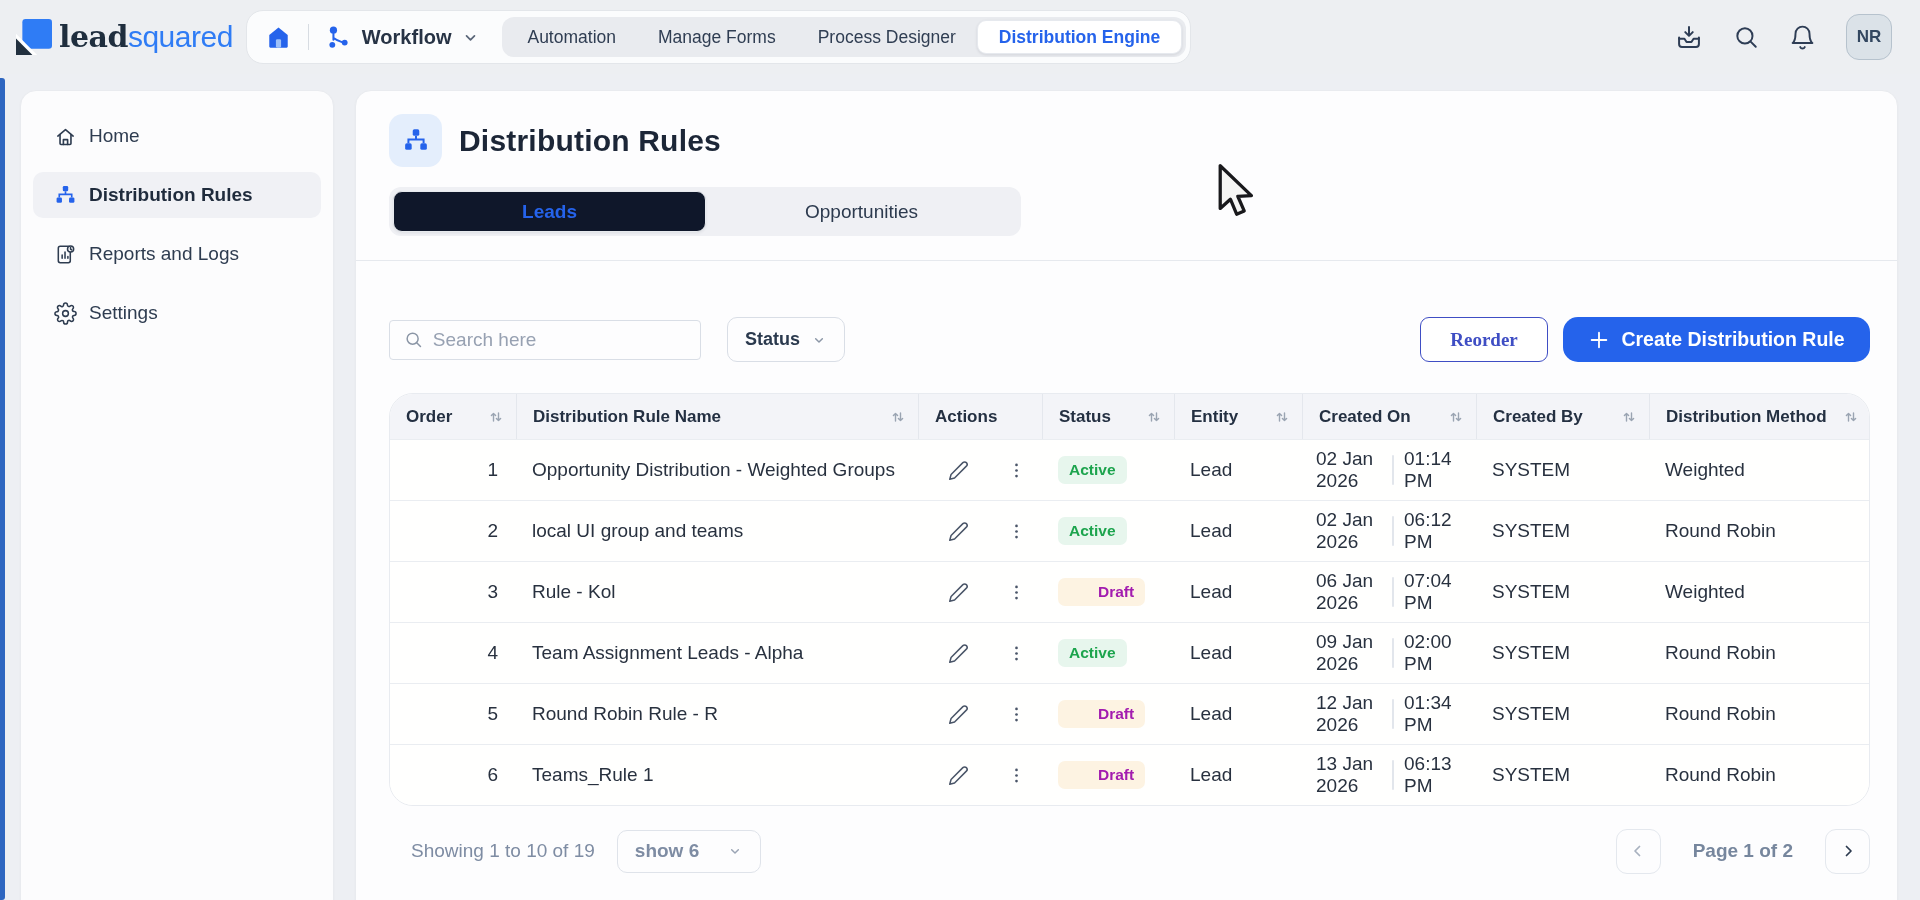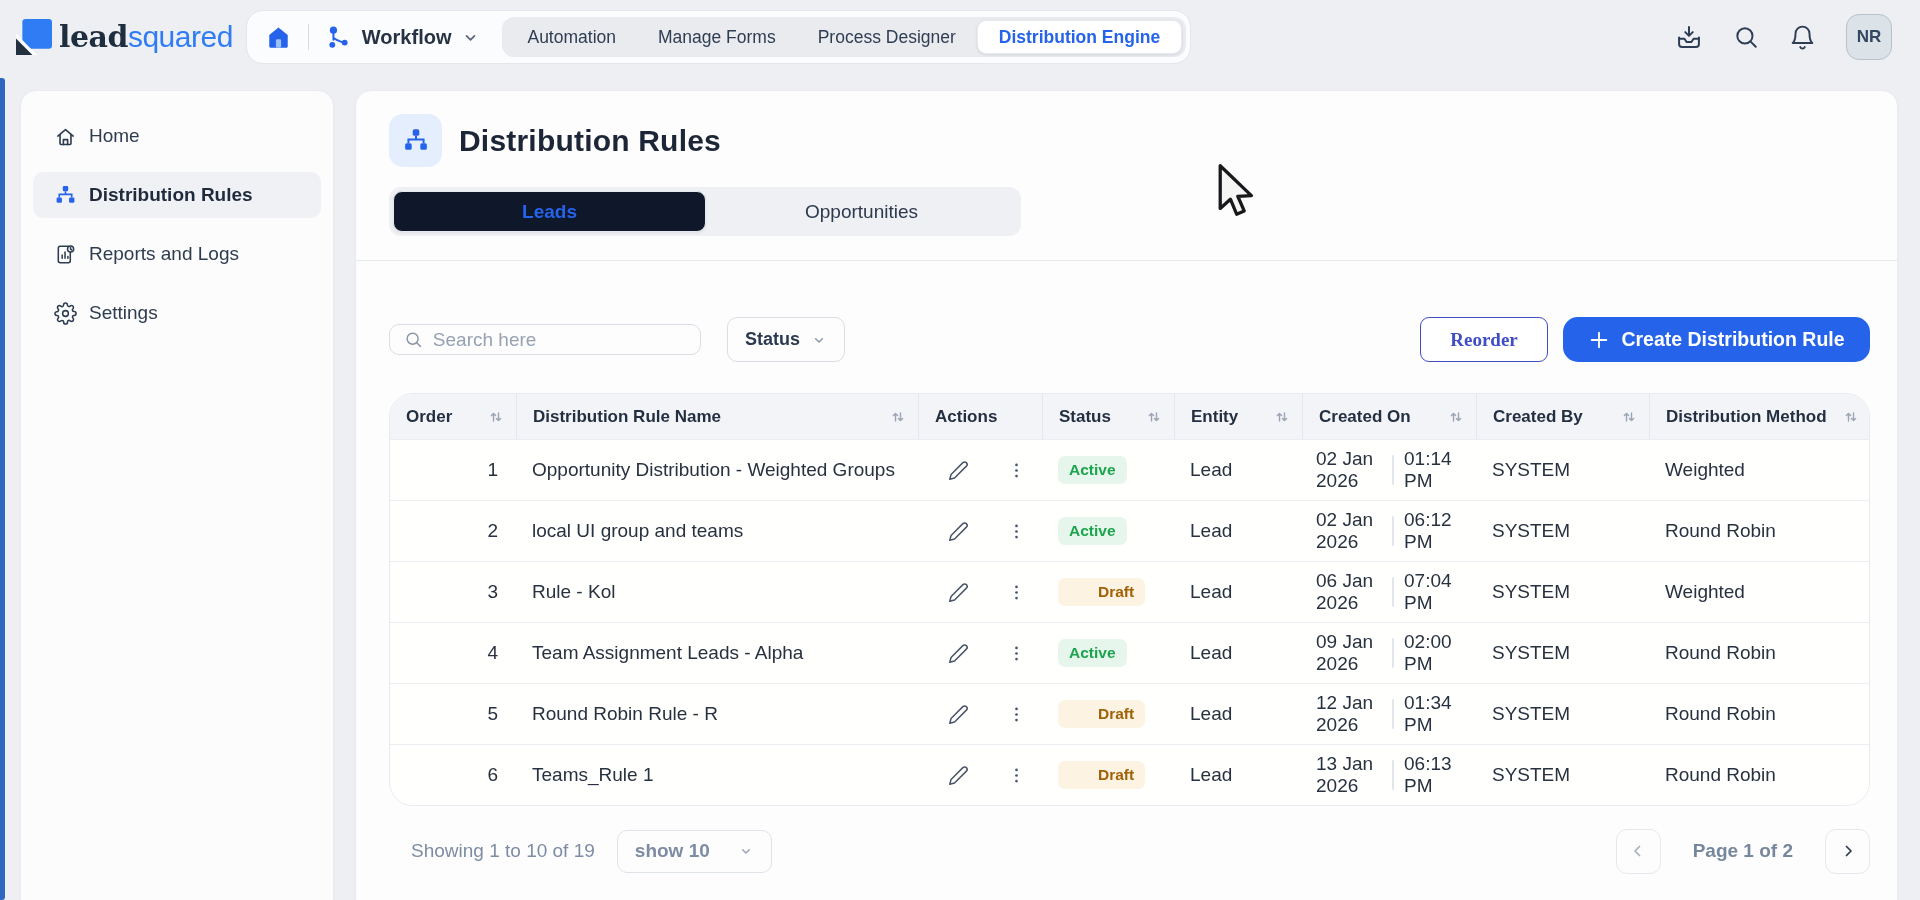--- a/index.html
+++ b/index.html
@@ -36,41 +36,41 @@
   .page-head { position:absolute; left:33px; top:23px; display:flex; align-items:center; gap:17px; }
   .head-tile { width:53px; height:53px; border-radius:14px; background:#e4eefc; display:grid; place-items:center; }
   .page-title { font-size:30px; font-weight:700; color:#1c2637; letter-spacing:.2px; }
   .entity-tabs { position:absolute; left:33px; top:96px; width:632px; height:49px; background:#eff0f4; border-radius:12px; display:flex; padding:4px; }
   .etab { flex:1; display:grid; place-items:center; font-size:19px; font-weight:500; color:#2c3a4e; border-radius:9px; cursor:pointer; background:none; border:none; font-family:inherit; }
   .etab.active { background:#0f172a; color:#2563eb; font-weight:600; border:1px solid #e7eaee; box-shadow:0 1px 3px rgba(16,24,40,.08); }
   .hdiv { position:absolute; top:169px; left:0; width:100%; height:1px; background:#e6e9ee; }
 
   
   .toolbar { position:absolute; left:33px; top:226px; width:1481px; height:45px; display:flex; align-items:center; }
-  .search { width:312px; height:31px; display:flex; align-items:center; gap:10px; padding:0 14px; border:1px solid #d9dee6; border-radius:10px; background:#fdfdfe; }
+  .search { width:312px; height:40px; display:flex; align-items:center; gap:10px; padding:0 14px; border:1px solid #d9dee6; border-radius:4px; background:#fdfdfe; }
   .search input { border:none; outline:none; background:transparent; font-size:19px; color:#2b3a4e; width:100%; font-family:inherit; }
   .search input::placeholder { color:#97a1b2; }
   .status-btn { margin-left:26px; height:45px; display:flex; align-items:center; gap:11px; padding:0 17px; border:1px solid #d9dee6; border-radius:10px; background:#fdfdfe; font-size:18px; font-weight:600; color:#2b3a4e; cursor:pointer; font-family:inherit; }
   .reorder-btn { margin-left:auto; width:128px; height:45px; border:1.5px solid #3f4ec4; color:#3f4ec4; background:#ffffff; border-radius:9px; font-size:19px; font-weight:600; cursor:pointer; font-family:Liberation Serif, serif; }
   .create-btn { margin-left:15px; width:307px; height:45px; background:#2563eb; color:#ffffff; border:none; border-radius:15px; font-size:19.5px; font-weight:600; display:flex; align-items:center; justify-content:center; gap:11px; cursor:pointer; font-family:inherit; }
 
   
   .table { position:absolute; left:33px; top:302px; width:1481px; border:1px solid #e8ebf0; border-radius:24px; overflow:hidden; background:#fffffe; }
   .thead, .trow { display:grid; grid-template-columns:126px 402px 124px 132px 128px 174px 173px 222px; }
   .thead { height:45px; background:#f3f4f8; }
   .th { display:flex; align-items:center; justify-content:space-between; padding:0 13px 0 16px; font-size:17px; font-weight:600; color:#243042; border-left:1px solid #e4e7ed; cursor:pointer; }
   .th:first-child { border-left:none; }
   .trow { height:61px; align-items:center; border-top:1px solid #eaedf1; font-size:19px; color:#28313f; background:#fffffe; }
   .c-order { text-align:right; padding-right:18px; }
   .c-name { padding-left:16px; }
   .c-actions { display:flex; align-items:center; gap:38px; padding-left:30px; }
   .c-status { padding-left:16px; }
   .pill { display:inline-block; padding:5px 11px; border-radius:7px; font-size:15.5px; font-weight:600; }
   .pill.active { color:#1ca44d; background:#e7f6ed; }
-  .pill.draft { color:#a16207; background:#fdf3e2;padding-left:40px; }
+  .pill.draft { color:#a21caf; background:#fdf3e2;padding-left:40px; }
   .c-entity { padding-left:16px; }
   .c-created { display:flex; align-items:center; gap:10px; padding-left:14px; line-height:1.14; }
   .c-date { width:66px; }
   .c-time { width:52px; }
   .cdiv { width:2px; height:30px; background:#e2e6ec; border-radius:1px; flex:none; }
   .c-by, .c-method { padding-left:16px; }
 
   
   .pager { position:absolute; left:33px; top:737px; width:1481px; height:46px; display:flex; align-items:center; font-size:19px; color:#7e8ca3; }
   .pager-summary { margin-left:22px; }
@@ -430,21 +430,21 @@
         </div>
         <div class="c-by">SYSTEM</div>
         <div class="c-method">Round Robin</div>
       </div>
     </div>
     </div>
 
     <div class="pager">
       <span class="pager-summary">Showing 1 to 10 of 19</span>
       <button class="size-select">
-        <span>show 10</span>
+        <span>show 6</span>
         <svg width="16" height="16" viewBox="0 0 24 24">
             <polyline points="7,10 12,15 17,10" fill="none" stroke="#9aa4b4" stroke-width="2.2" stroke-linecap="round" stroke-linejoin="round"></polyline>
           </svg>
       </button>
       <div class="pager-right">
         <button class="page-btn">
           <svg width="18" height="18" viewBox="0 0 24 24">
               <polyline points="14,6 8,12 14,18" fill="none" stroke="#a8b1bf" stroke-width="2.3" stroke-linecap="round" stroke-linejoin="round"></polyline>
             </svg>
         </button>

